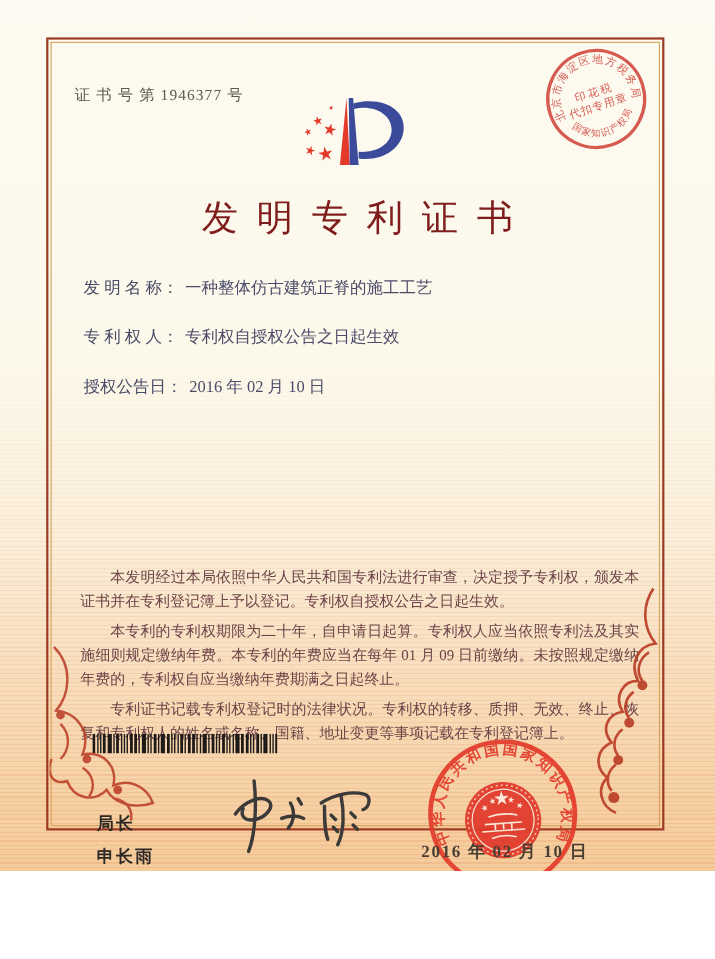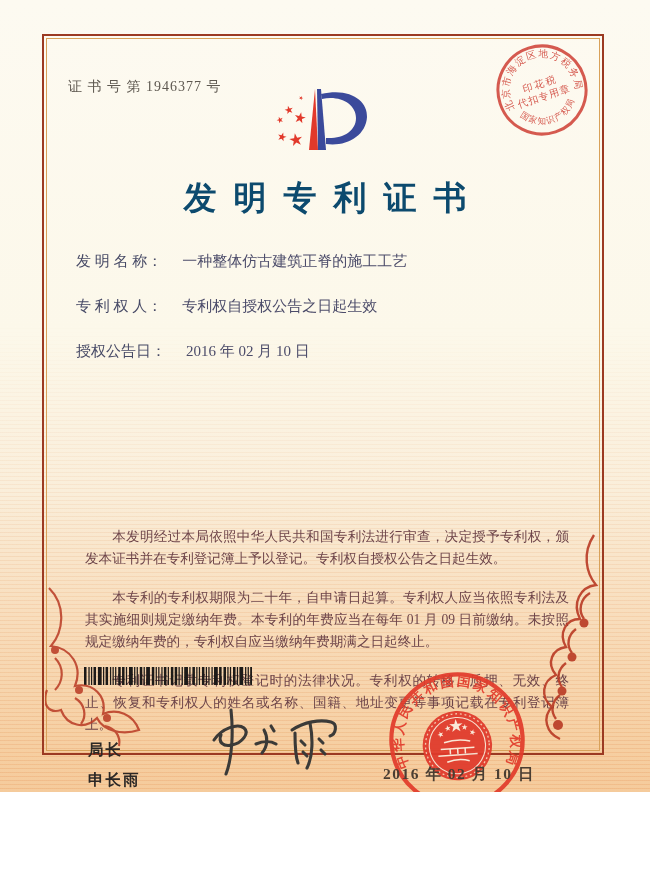--- a/index.html
+++ b/index.html
@@ -11,28 +11,28 @@
   .bg-grad{position:absolute;inset:0;
     background:linear-gradient(180deg,#fdfaf1 0%,#fcf8ea 42%,#faeeda 62%,#f8ddbc 78%,#f6cfa2 94%,#f5cb9c 100%);}
   .bg-waves{position:absolute;inset:0;
     background:repeating-linear-gradient(180deg,rgba(224,136,72,0.22) 0px,rgba(224,136,72,0.22) 1px,rgba(255,255,255,0) 1px,rgba(255,255,255,0) 4px);
     -webkit-mask-image:linear-gradient(180deg,transparent 40%,rgba(0,0,0,.55) 68%,#000 100%);
     mask-image:linear-gradient(180deg,transparent 40%,rgba(0,0,0,.55) 68%,#000 100%);}
   .frame{position:absolute;left:42px;top:34px;right:46px;bottom:37px;border:2px solid #9c3a22;}
   .frame::before{content:'';position:absolute;inset:2px;border:1px solid #d8a159;}
   .cert-no{position:absolute;left:68px;top:78px;font-size:14px;color:#5e5850;letter-spacing:1px;}
   .title{position:absolute;left:0;right:0;top:176px;text-align:center;
-    font-size:33px;font-weight:700;color:#0c4a6e;letter-spacing:17px;padding-left:17px;}
+    font-size:33px;font-weight:400;color:#7f1d1d;letter-spacing:17px;padding-left:17px;}
   .fields{position:absolute;left:76px;top:252px;right:70px;}
   .frow{height:45px;font-size:15px;color:#474a66;}
   .flabel{color:#474a66;}
-  .fvalue{color:#4c4c6a;margin-left:20px;}
+  .fvalue{color:#4c4c6a;margin-left:6px;}
   .body-text{position:absolute;left:68px;right:64px;top:509px;
     font-size:13.6px;line-height:22px;color:#6d4449;text-align:justify;}
-  .body-text p{margin:17px;text-indent:2em;}
+  .body-text p{margin:5px;text-indent:2em;}
   .signer{position:absolute;left:88px;top:735px;font-family:"Liberation Sans","DejaVu Sans",sans-serif;
     font-size:15.5px;color:#2c2826;font-weight:600;line-height:30px;letter-spacing:2px;}
   .sig-svg{position:absolute;left:192px;top:698px;}
   .barcode{position:absolute;left:84px;top:667px;width:168px;height:18px;}
   .seal-top{position:absolute;left:492px;top:40px;width:100px;height:100px;opacity:.88;}
   .seal-main{position:absolute;left:382px;top:665px;width:150px;height:150px;opacity:.93;}
   .seal-date{position:absolute;left:383px;top:764px;font-size:15.5px;font-weight:700;
     color:#4a3e33;letter-spacing:1.5px;z-index:6;}
   .page-footer{position:absolute;left:0;right:0;top:805px;text-align:center;
     font-size:12.5px;color:#0f766e;letter-spacing:2px;padding-left:38px;}

